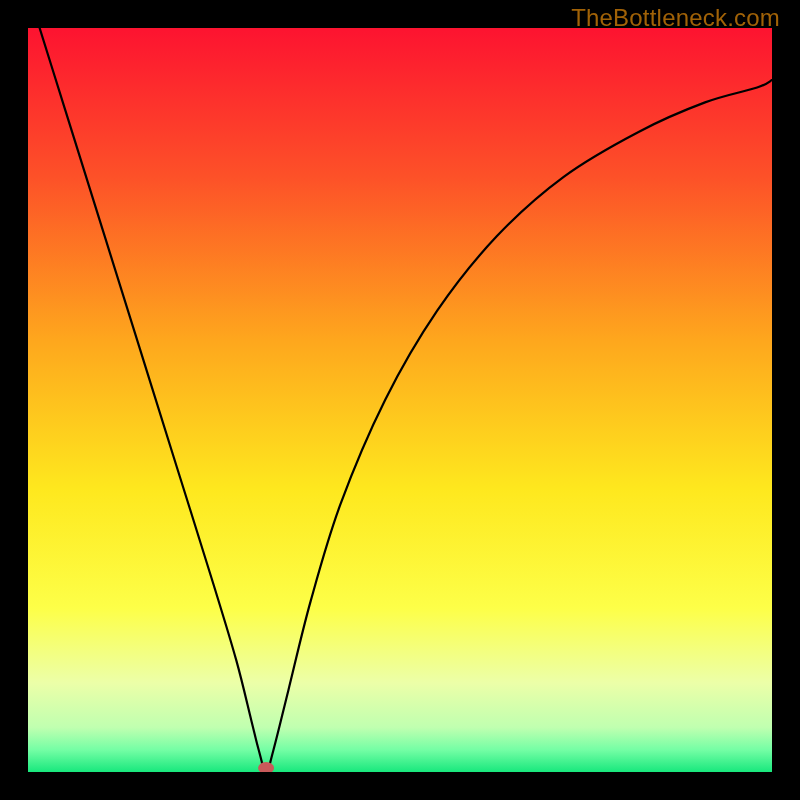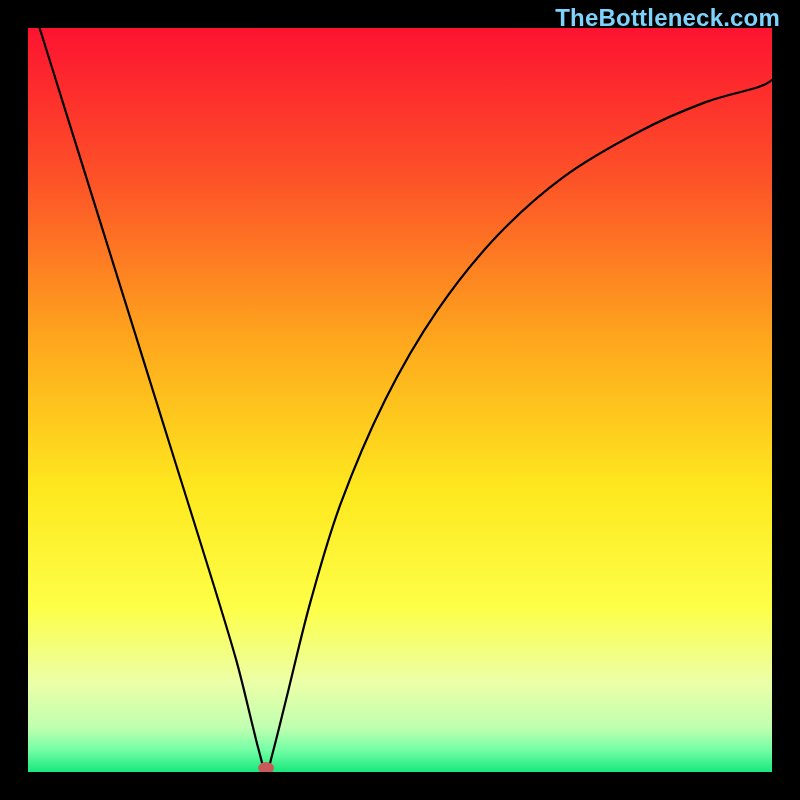--- a/index.html
+++ b/index.html
@@ -13,23 +13,23 @@
   .outer {
     position: relative;
     width: 800px;
     height: 800px;
     background: #000;
   }
   .watermark {
     position: absolute;
     top: 4px;
     right: 20px;
-    color: #7dd3fc;
+    color: #a16207;
     font-size: 24px;
-    font-weight: 700;
+    font-weight: 400;
     letter-spacing: 0.2px;
   }
   .plot {
     position: absolute;
     top: 28px;
     left: 28px;
     width: 744px;
     height: 744px;
     overflow: hidden;
   }

